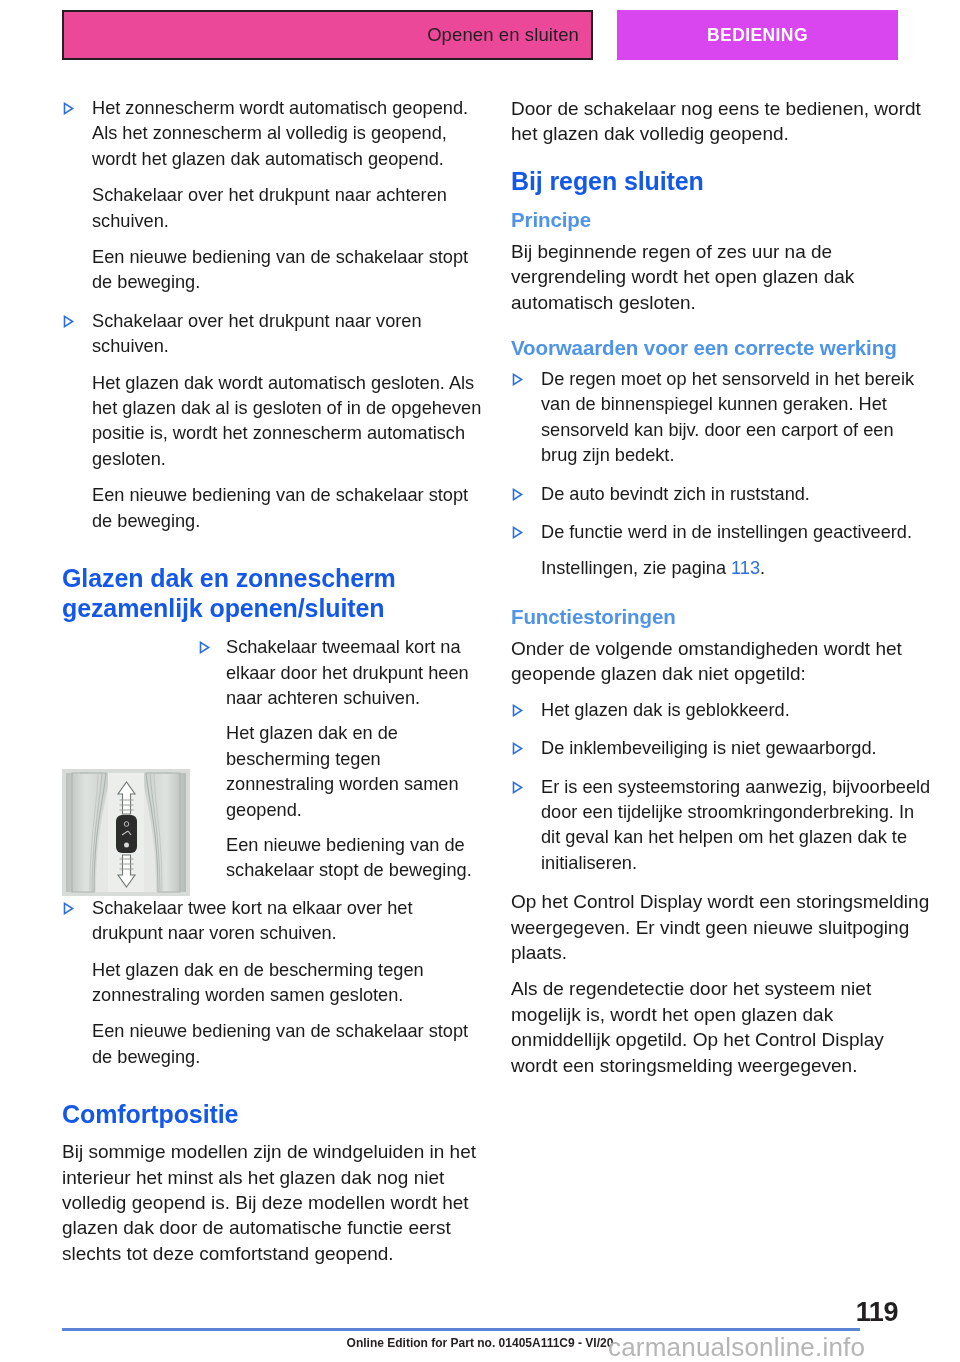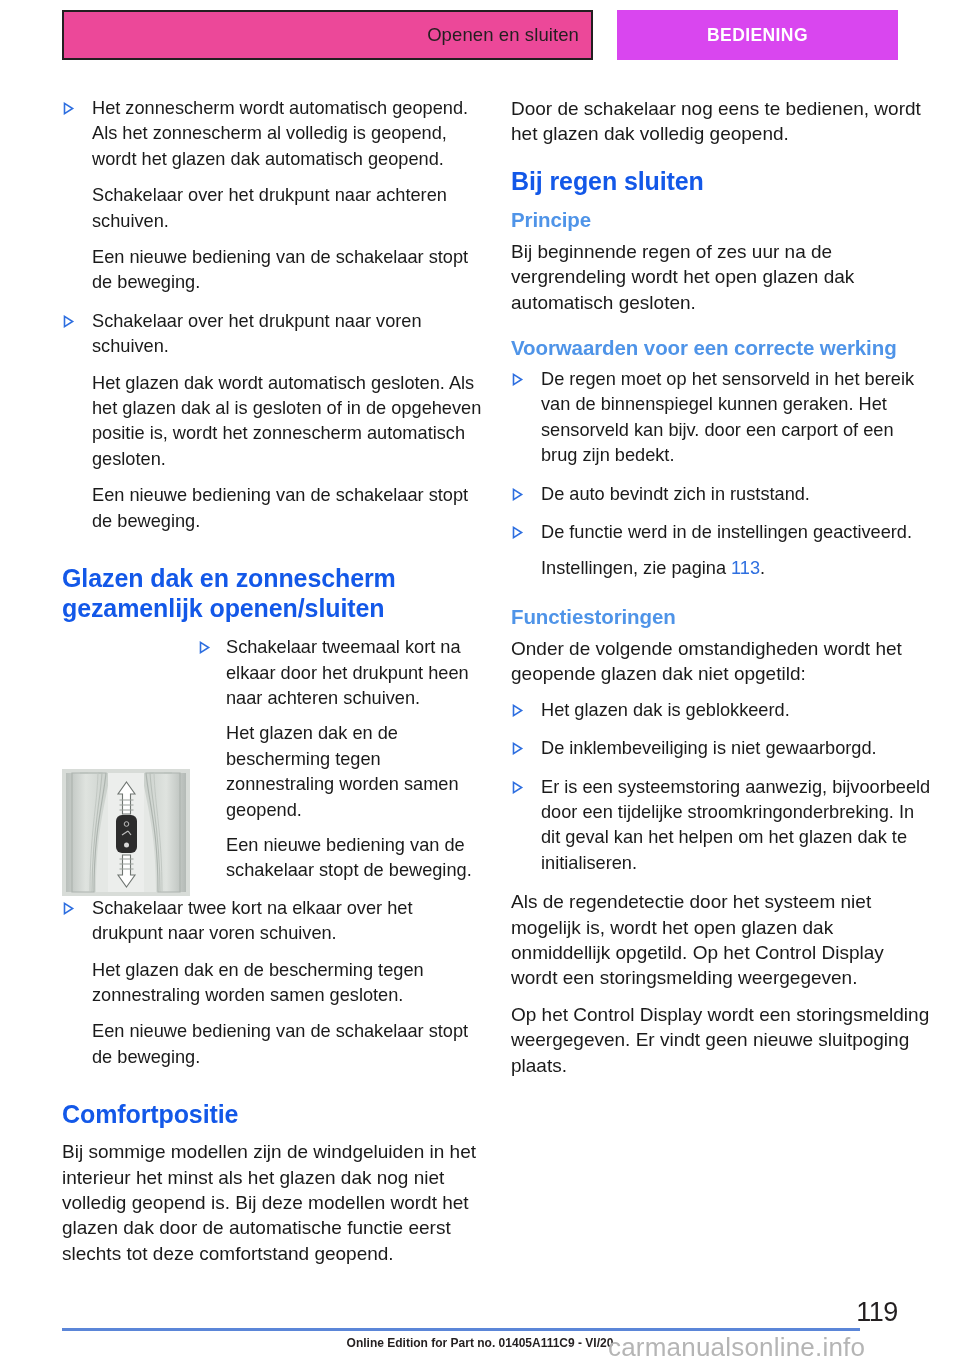--- a/index.html
+++ b/index.html
@@ -160,21 +160,21 @@
     top: 32px;
     width: 798px;
     height: 3px;
     background: #5b86d8;
   }
   .page-number {
     position: absolute;
     right: 62px;
     top: 1px;
     font-size: 27px;
-    font-weight: normal;
+    font-weight: bold;
     color: #231f20;
     letter-spacing: -0.4px;
   }
   .footer-edition {
     position: absolute;
     left: 0;
     top: 40px;
     width: 960px;
     text-align: center;
     font-size: 12px;
@@ -407,22 +407,22 @@
       <span class="bullet-mark">
         <svg width="13" height="13" viewBox="0 0 13 13">
             <path d="M2.5 1.4 L10.6 6.5 L2.5 11.6 Z" fill="none" stroke="#2e6fe0" stroke-width="1.6"></path>
           </svg>
       </span>
       <div class="bullet-body">
         <p>Er is een systeemstoring aanwezig, bijvoorbeeld door een tijdelijke stroomkringonderbreking. In dit geval kan het helpen om het glazen dak te initialiseren.</p>
       </div>
     </div>
 
+    <p class="body-text">Op het Control Display wordt een storingsmelding weergegeven. Er vindt geen nieuwe sluitpoging plaats.</p>
     <p class="body-text">Als de regendetectie door het systeem niet mogelijk is, wordt het open glazen dak onmiddellijk opgetild. Op het Control Display wordt een storingsmelding weergegeven.</p>
-    <p class="body-text">Op het Control Display wordt een storingsmelding weergegeven. Er vindt geen nieuwe sluitpoging plaats.</p>
   </div>
 </div>
 
 <div class="footer">
   <div class="footer-rule"></div>
   <div class="page-number">119</div>
   <div class="footer-edition">Online Edition for Part no. 01405A111C9 - VI/20</div>
   <div class="watermark">carmanualsonline.info</div>
 </div>
 

